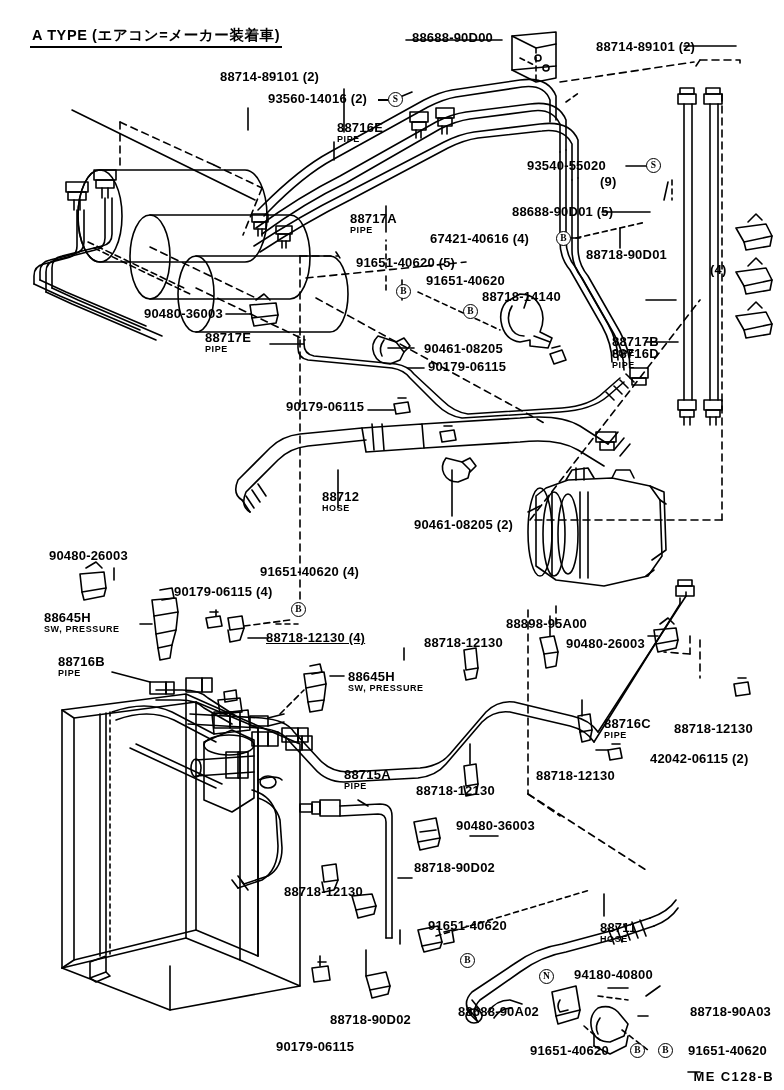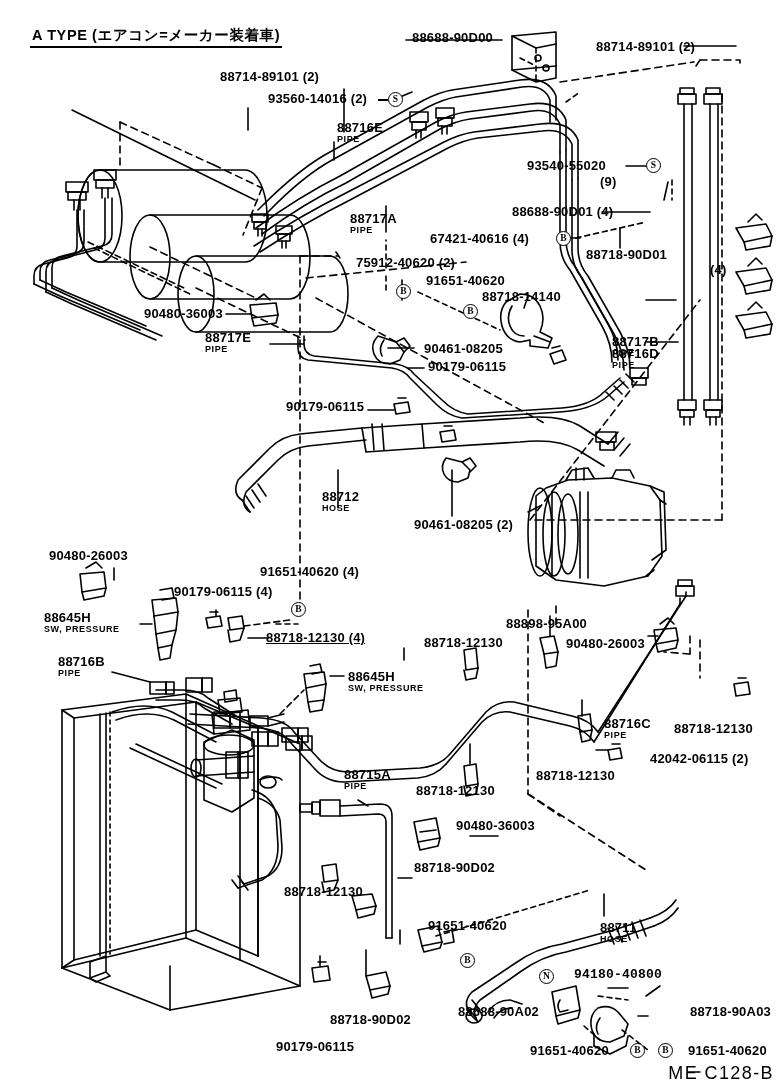--- a/index.html
+++ b/index.html
@@ -28,22 +28,22 @@
   #title-rule {
     position: absolute;
     left: 30px; top: 46px;
     width: 252px; height: 2px;
     background: #000;
   }
   
   #sheet-code {
     position: absolute;
     right: 10px; bottom: 6px;
-    font-size: 18px;
-    font-weight: normal;
+    font-size: 13px;
+    font-weight: bold;
     letter-spacing: 1.4px;
   }
   
   .lbl {
     position: absolute;
     font-size: 13px;
     font-weight: bold;
     letter-spacing: 0.2px;
     color: #000;
     white-space: nowrap;
@@ -569,21 +569,21 @@
 
   <div class="lbl" style="left:350px; top:212px;">
     <span>88717A</span>
     <span class="sub">PIPE</span>
   </div>
 
   <div class="lbl" style="left:527px; top:159px;">93540-55020</div>
   <div class="lbl" style="left:600px; top:175px;">(9)</div>
   <div class="cmark" style="left:646px; top:158px;">S</div>
 
-  <div class="lbl" style="left:512px; top:205px;">88688-90D01 (4)</div>
+  <div class="lbl" style="left:512px; top:205px;">88688-90D01 (5)</div>
 
   <div class="lbl" style="left:430px; top:232px;">67421-40616 (4)</div>
   <div class="cmark" style="left:556px; top:231px;">B</div>
 
   <div class="lbl" style="left:586px; top:248px;">88718-90D01</div>
   <div class="lbl" style="left:710px; top:263px;">(4)</div>
 
   <div class="lbl" style="left:612px; top:287px;margin-top:48px;">
     <span>88717B</span>
     <span class="sub">PIPE</span>
@@ -594,21 +594,21 @@
     <span class="sub">PIPE</span>
   </div>
 
   <div class="lbl" style="left:144px; top:307px;">90480-36003</div>
 
   <div class="lbl" style="left:205px; top:331px;">
     <span>88717E</span>
     <span class="sub">PIPE</span>
   </div>
 
-  <div class="lbl" style="left:356px; top:256px;">75912-40620 (2)</div>
+  <div class="lbl" style="left:356px; top:256px;">91651-40620 (5)</div>
   <div class="cmark" style="left:396px; top:284px;">B</div>
 
   <div class="lbl" style="left:426px; top:274px;">91651-40620</div>
   <div class="cmark" style="left:463px; top:304px;">B</div>
 
   <div class="lbl" style="left:482px; top:290px;">88718-14140</div>
 
   <div class="lbl" style="left:424px; top:342px;">90461-08205</div>
 
   <div class="lbl" style="left:428px; top:360px;">90179-06115</div>
@@ -682,21 +682,21 @@
   <div class="lbl" style="left:330px; top:1013px;">88718-90D02</div>
 
   <div class="lbl" style="left:276px; top:1040px;">90179-06115</div>
 
   <div class="lbl" style="left:600px; top:921px;">
     <span>88711</span>
     <span class="sub">HOSE</span>
   </div>
 
   <div class="cmark" style="left:539px; top:969px;">N</div>
-  <div class="lbl" style="left:574px; top:968px;font-family:Liberation Mono, monospace;">94180-40800</div>
+  <div class="lbl" style="left:574px; top:968px;">94180-40800</div>
 
   <div class="lbl" style="left:458px; top:1005px;">88688-90A02</div>
 
   <div class="lbl" style="left:658px; top:1005px;margin-left:32px;">88718-90A03</div>
 
   <div class="lbl" style="left:530px; top:1044px;">91651-40620</div>
   <div class="cmark" style="left:630px; top:1043px;">B</div>
 
   <div class="cmark" style="left:658px; top:1043px;">B</div>
   <div class="lbl" style="left:688px; top:1044px;">91651-40620</div>

